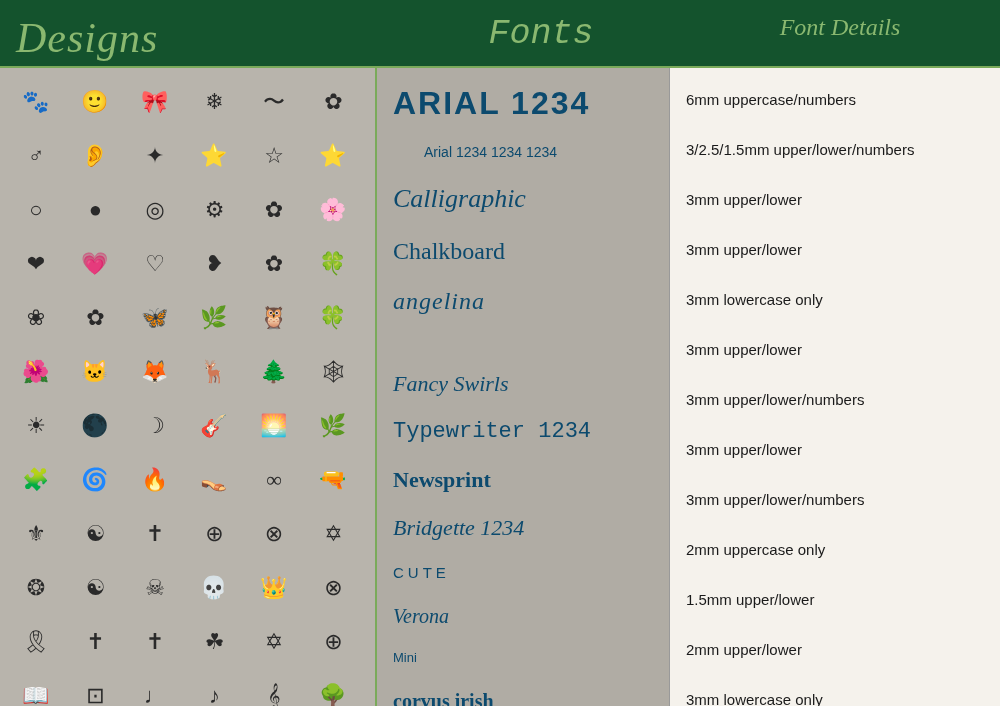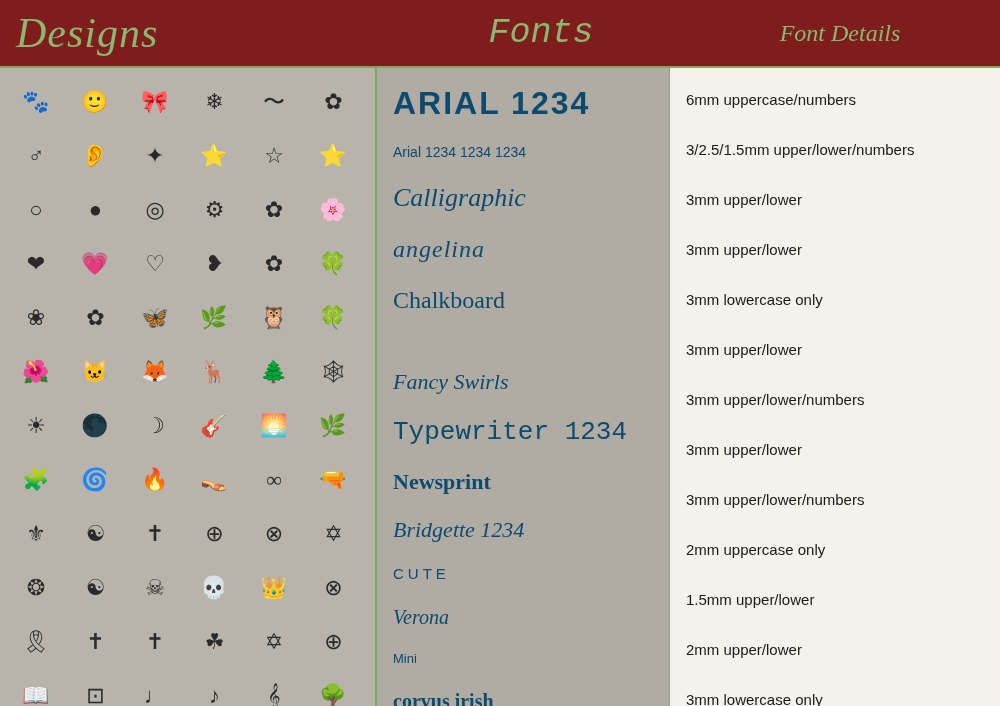--- a/index.html
+++ b/index.html
@@ -14,24 +14,23 @@
     .container {
       display: flex;
       flex-direction: column;
       width: 1000px;
       height: 706px;
     }
 
     
     .header {
       display: flex;
-      align-items: center;
       padding: 14px 16px;
       border-bottom: 2px solid #7aaa5a;
-      background: #7f1d1d;
+      background: #14532d;
       height: 68px;
     }
 
     .header-designs {
       font-family: Georgia, serif;
       font-size: 42px;
       color: #8ab870;
       font-style: italic;
       letter-spacing: 1px;
       width: 370px;
@@ -98,26 +97,26 @@
       padding: 6px 8px;
     }
 
     .font-sample {
       padding: 2px 8px;
       color: #0c4a6e;
       line-height: 1.1;
     }
 
     .font-arial-large { font-family: Arial, sans-serif; font-size: 32px; font-weight: bold; letter-spacing: 2px; }
-    .font-arial-small { font-family: Arial, sans-serif; font-size: 14px; }
+    .font-arial-small { font-family: Arial, sans-serif; font-size: 14px; margin-left: 31px; }
     .font-calligraphic { font-family: 'Palatino Linotype', cursive; font-size: 26px; font-style: italic; }
     .font-chalkboard { font-family: 'Comic Sans MS', cursive; font-size: 24px; }
     .font-angelina { font-family: cursive; font-size: 24px; font-style: italic; letter-spacing: 1px; }
     .font-fancy { font-family: 'Trebuchet MS', cursive; font-size: 22px; font-style: italic; margin-top: 33px; }
-    .font-typewriter { font-family: 'Courier New', monospace; font-size: 26px; }
+    .font-typewriter { font-family: 'Courier New', monospace; font-size: 22px; }
     .font-newsprint { font-family: Georgia, serif; font-size: 22px; font-weight: bold; }
     .font-bridgette { font-family: Georgia, serif; font-size: 22px; font-style: italic; }
     .font-cute { font-family: Liberation Sans, sans-serif; font-size: 15px; letter-spacing: 4px; }
     .font-mini { font-family: Arial, sans-serif; font-size: 13px; }
     .font-verona { font-family: Georgia, serif; font-size: 20px; font-style: italic; }
     .font-corvus { font-family: Georgia, serif; font-size: 20px; font-weight: bold; }
 
     
     .details-panel {
       flex: 1;
@@ -222,22 +221,22 @@
           <div class="design-cell">♪</div>
           <div class="design-cell">𝄞</div>
           <div class="design-cell">🌳</div>
         </div>
     </div>
 
     <div class="fonts-panel" id="fonts-panel">
         <div class="font-sample font-arial-large">ARIAL 1234</div>
         <div class="font-sample font-arial-small">Arial 1234   1234   1234</div>
         <div class="font-sample font-calligraphic">Calligraphic</div>
+        <div class="font-sample font-chalkboard">Chalkboard</div>
         <div class="font-sample font-angelina">angelina</div>
-        <div class="font-sample font-chalkboard">Chalkboard</div>
         <div class="font-sample font-fancy">Fancy Swirls</div>
         <div class="font-sample font-typewriter">Typewriter  1234</div>
         <div class="font-sample font-newsprint">Newsprint</div>
         <div class="font-sample font-bridgette">Bridgette 1234</div>
         <div class="font-sample font-cute">CUTE</div>
         <div class="font-sample font-verona">Verona</div>
         <div class="font-sample font-mini">Mini</div>
         <div class="font-sample font-corvus">corvus irish</div>
       </div>
 

